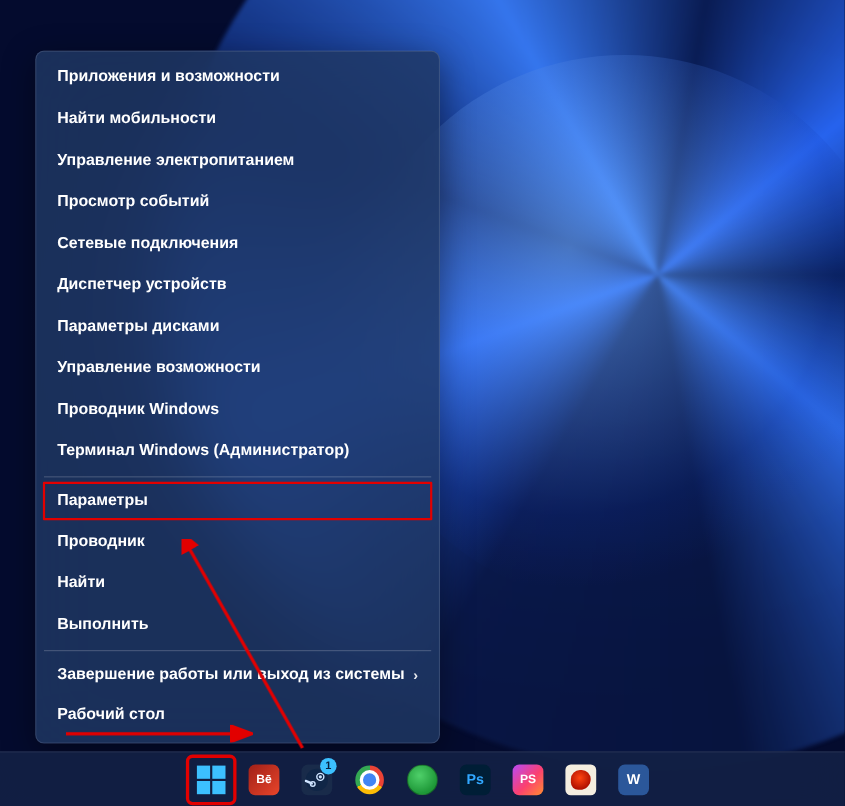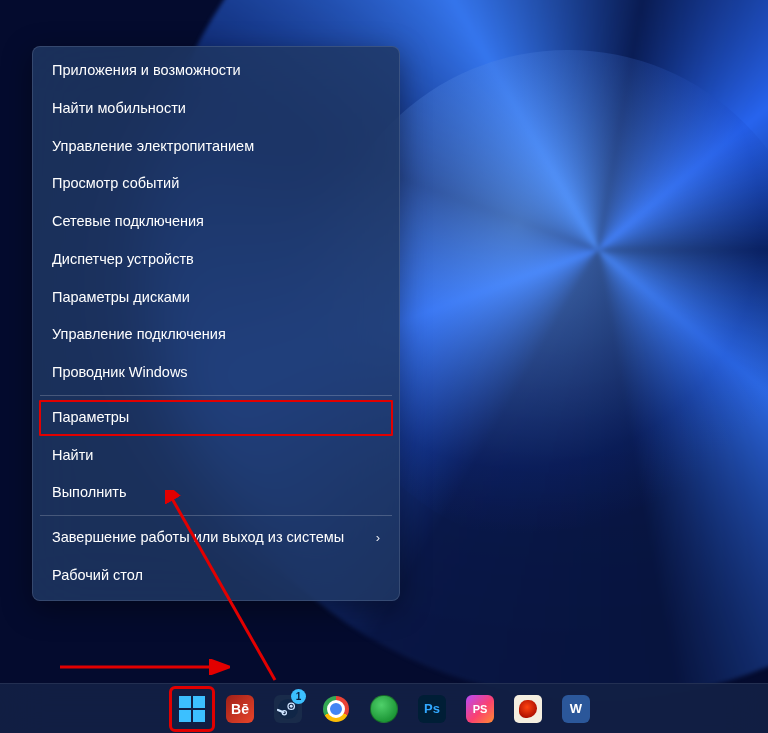--- a/index.html
+++ b/index.html
@@ -63,20 +63,21 @@
     }
     .menu-item {
       padding: 8px 14px;
       font-size: 14.5px;
       border-radius: 4px;
       cursor: default;
       display: flex;
       align-items: center;
       justify-content: space-between;
       line-height: 1.5;
+      font-weight: bold;
     }
     .menu-separator {
       height: 1px;
       background: rgba(255,255,255,0.2);
       margin: 3px 2px;
     }
     .menu-item.highlighted {
       outline: 2.5px solid #e20000;
       outline-offset: -3px;
       border-radius: 2px;
@@ -122,21 +123,21 @@
     .win-logo div {
       background: #3cc0ff;
     }
     .app-icn {
       width: 28px;
       height: 28px;
       border-radius: 6px;
       display: flex;
       align-items: center;
       justify-content: center;
-      font-size: 14px;
+      font-size: 11px;
       font-weight: 600;
       color: #fff;
     }
     .bihance { background: linear-gradient(135deg, #a02018, #e8452a); }
     .steam { background: #192b4a; position: relative; }
     .steam svg { width: 22px; height: 22px; }
     .badge {
       position: absolute;
       top: 1px;
       right: 3px;
@@ -233,30 +234,36 @@
       <div class="menu-item">
         <span>Сетевые подключения</span>
       </div>
       <div class="menu-item">
         <span>Диспетчер устройств</span>
       </div>
       <div class="menu-item">
         <span>Параметры дисками</span>
       </div>
       <div class="menu-item">
-        <span>Управление подключения</span>
+        <span>Управление возможности</span>
       </div>
       <div class="menu-item">
         <span>Проводник Windows</span>
+      </div>
+      <div class="menu-item">
+        <span>Терминал Windows (Администратор)</span>
       </div>
     </div>
   <div class="menu-separator"></div>
   <div id="menu-group-1">
       <div class="menu-item highlighted">
         <span>Параметры</span>
+      </div>
+      <div class="menu-item">
+        <span>Проводник</span>
       </div>
       <div class="menu-item">
         <span>Найти</span>
       </div>
       <div class="menu-item">
         <span>Выполнить</span>
       </div>
     </div>
   <div class="menu-separator"></div>
   <div id="menu-group-2">

